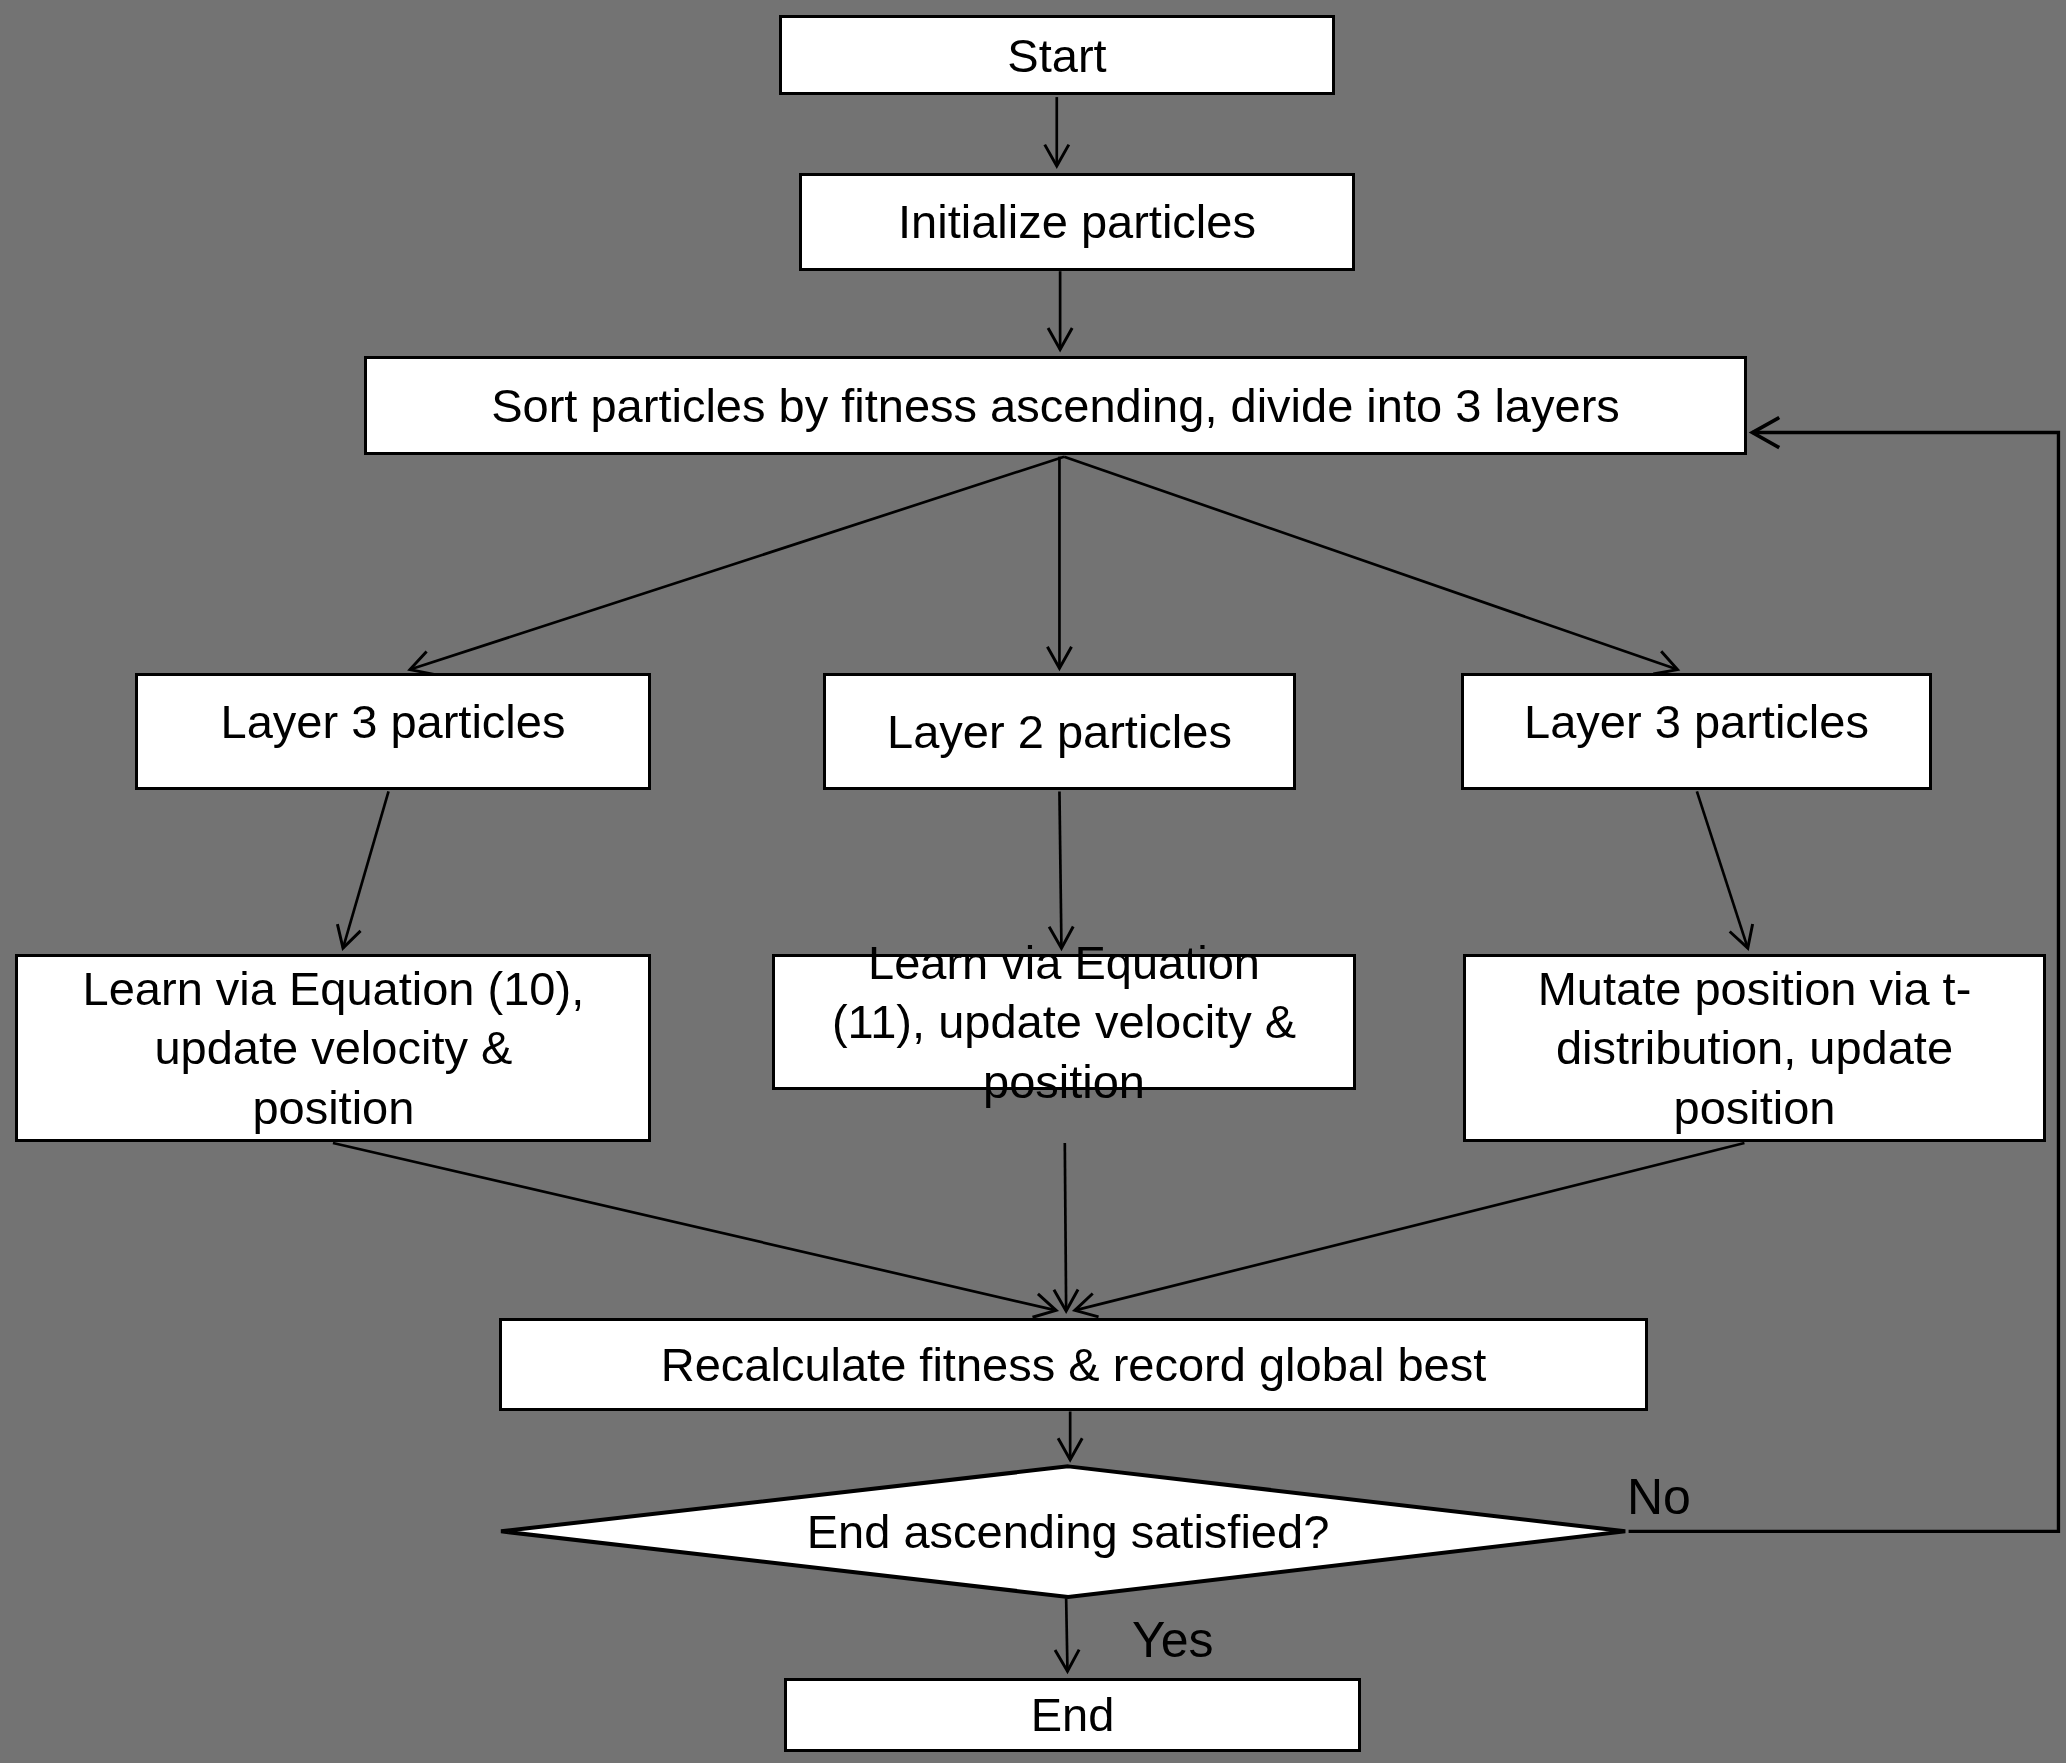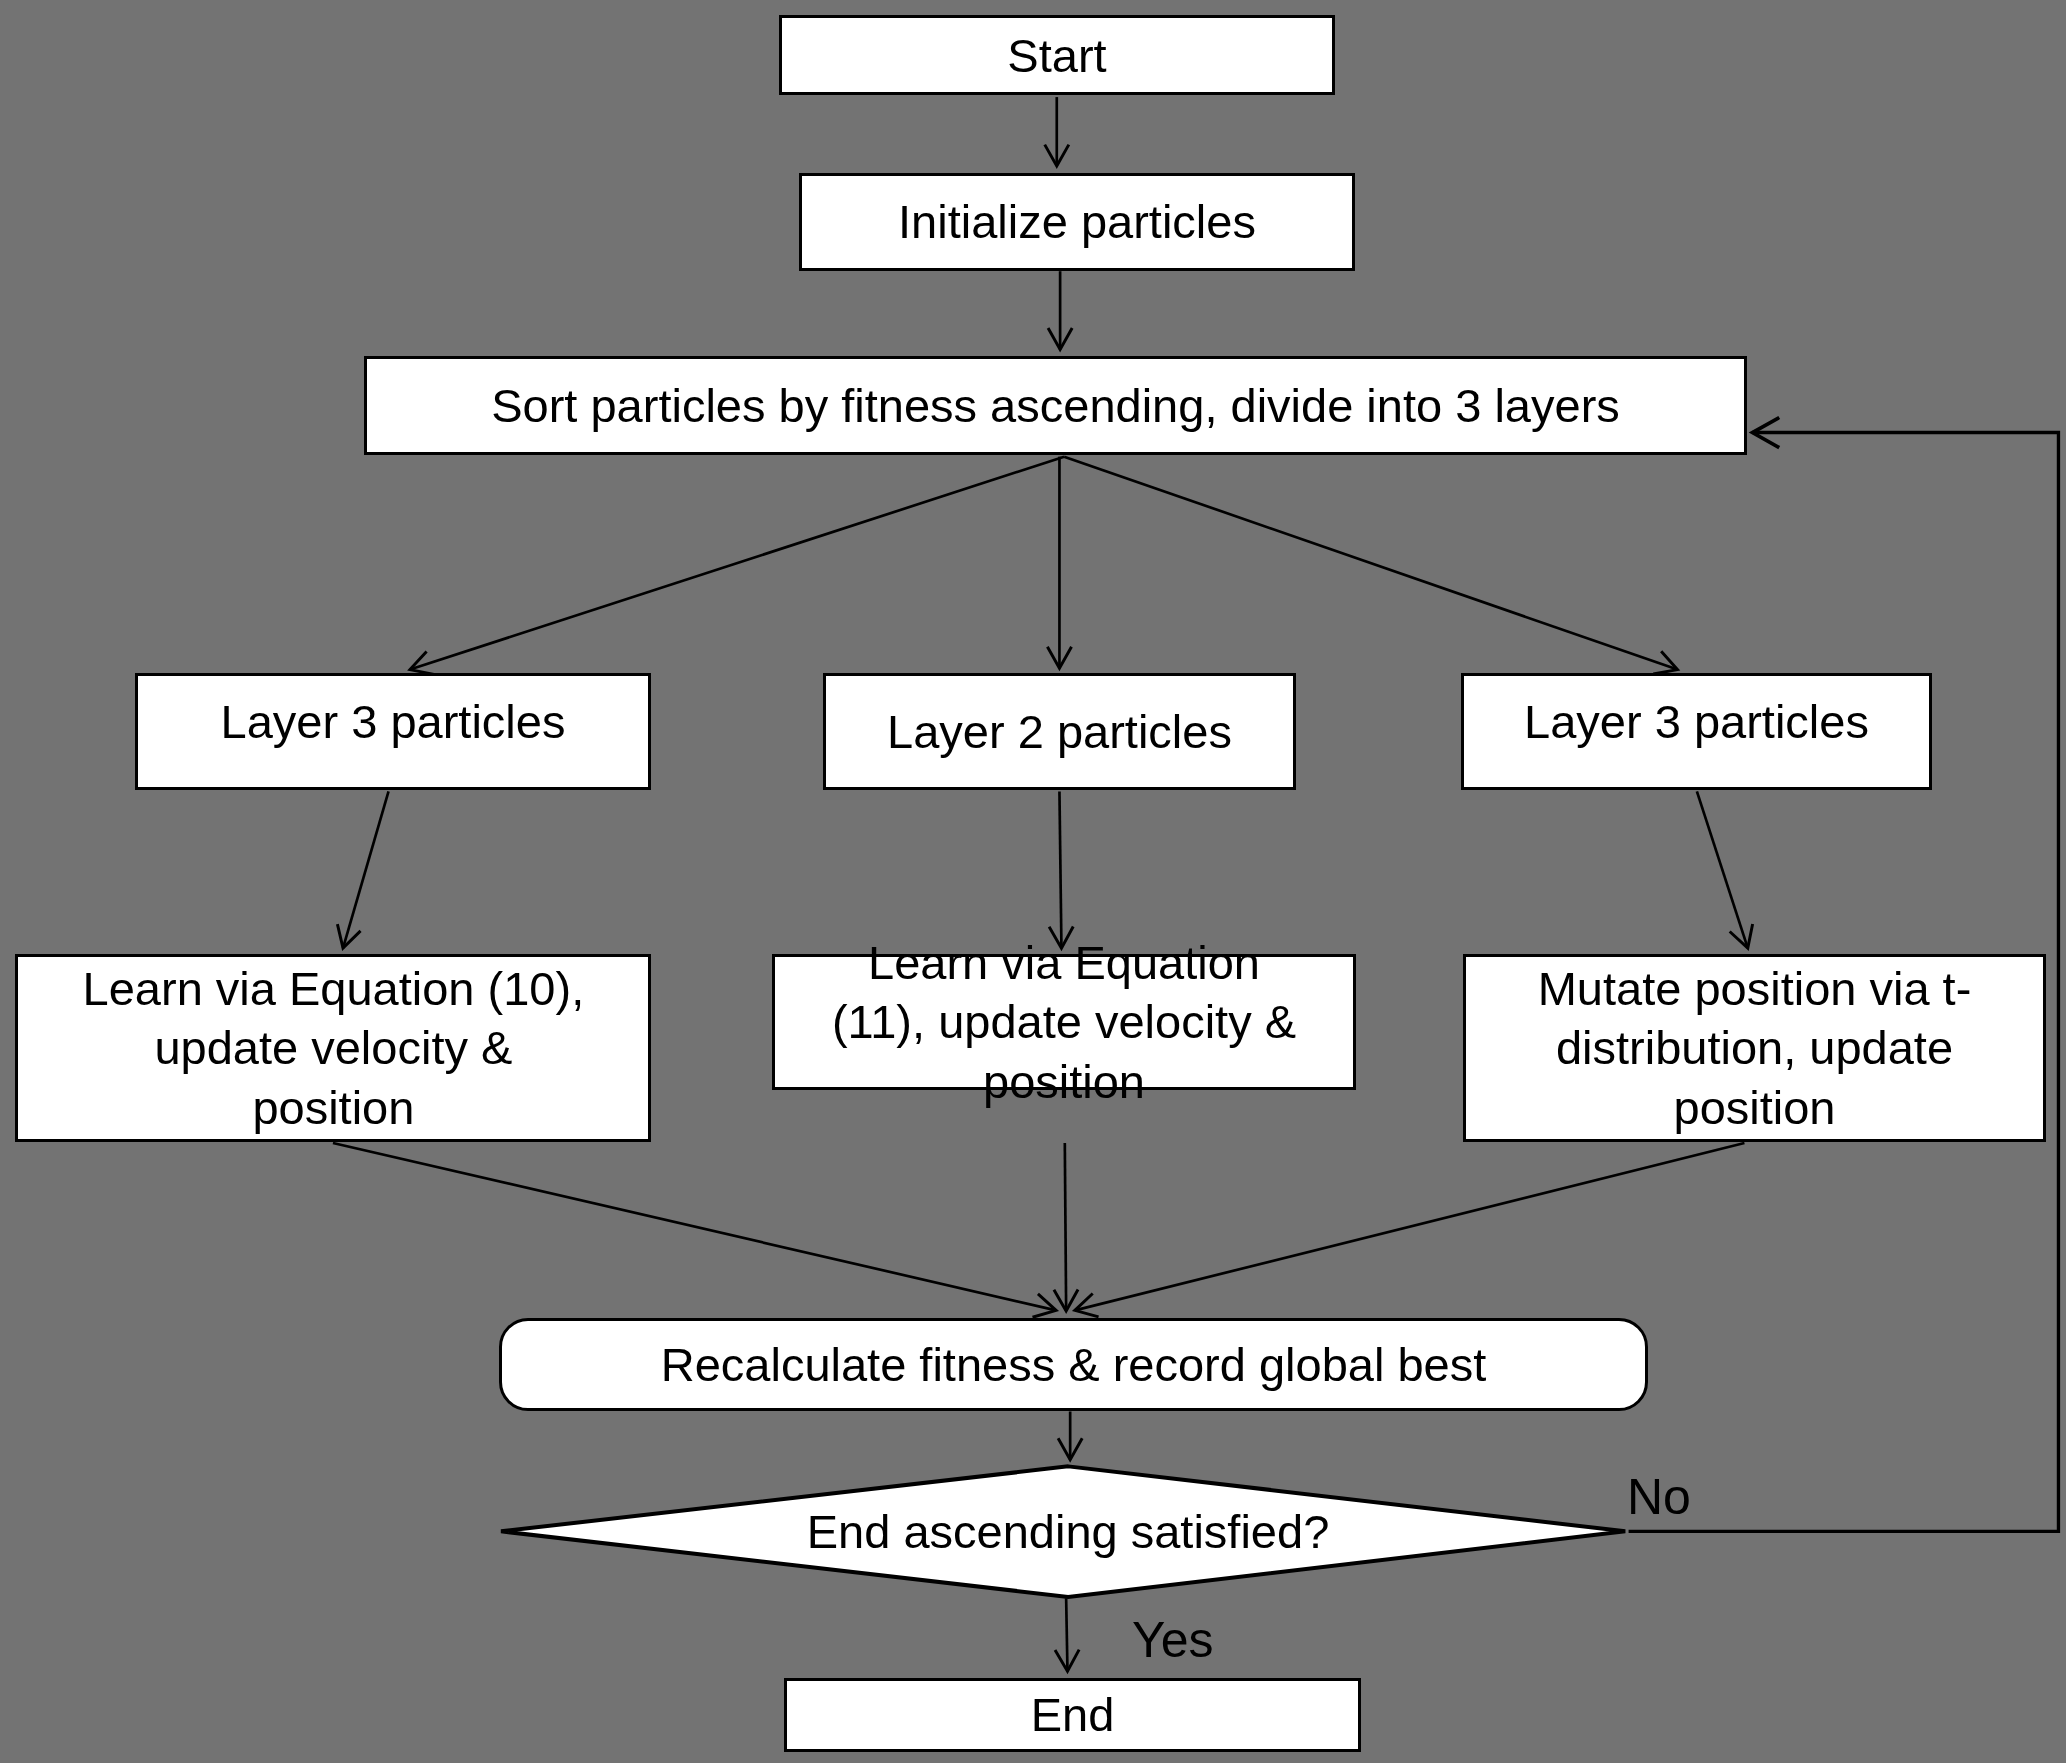--- a/index.html
+++ b/index.html
@@ -57,21 +57,21 @@
   
   #node-start   { left: 779px; top: 15.4px;   width: 556px;  height: 80px; }
   #node-init    { left: 779px; top: 173px;  width: 556px;  height: 98px; margin-left: 20px; }
   #node-sort    { left: 364px;  top: 356px;  width: 1383px; height: 99px; }
   #node-layer1  { left: 135px;  top: 673px; width: 516px;  height: 117px; padding-bottom: 19px; }
   #node-layer2  { left: 823px; top: 673px; width: 473px;  height: 117px; }
   #node-layer3  { left: 1461px; top: 673px; width: 471px;  height: 117px; padding-bottom: 19px; }
   #node-learn1  { left: 15.4px;   top: 954px; width: 636px;  height: 188px; }
   #node-learn2  { left: 772px; top: 954px; width: 584px;  height: 136px; }
   #node-mutate  { left: 1463px; top: 954px; width: 583px;  height: 188px; }
-  #node-recalc  { left: 499px;  top: 1318px; width: 1149px; height: 93px; border-radius: 29px; }
+  #node-recalc  { left: 499px;  top: 1318px; width: 1149px; height: 93px; }
   #node-end     { left: 784px; top: 1678px; width: 577px;  height: 74px; }
   #label-decision { left: 733px; top: 1498px; width: 670px; height: 67px; }
   #label-no  { left: 1627px; top: 1468px; text-align: center; }
   #label-yes { left: 1132px; top: 1611px; }
 </style>
 </head>
 <body>
 
 <div id="canvas">
 

